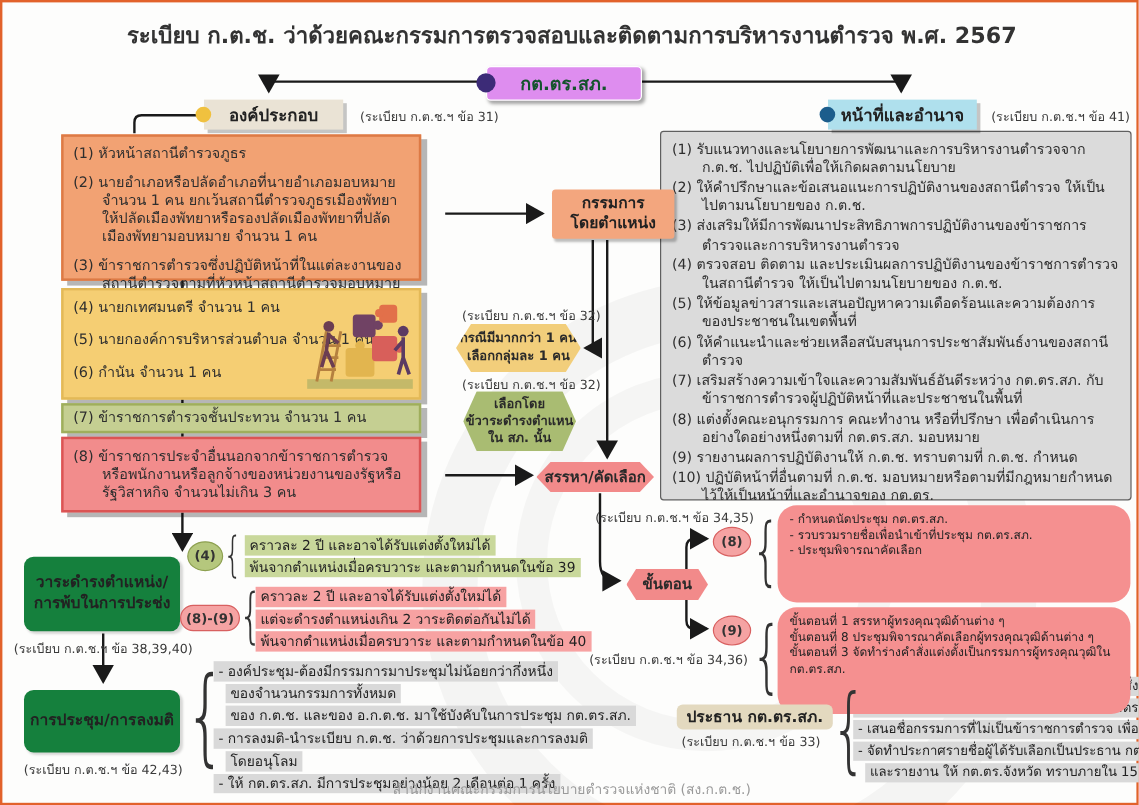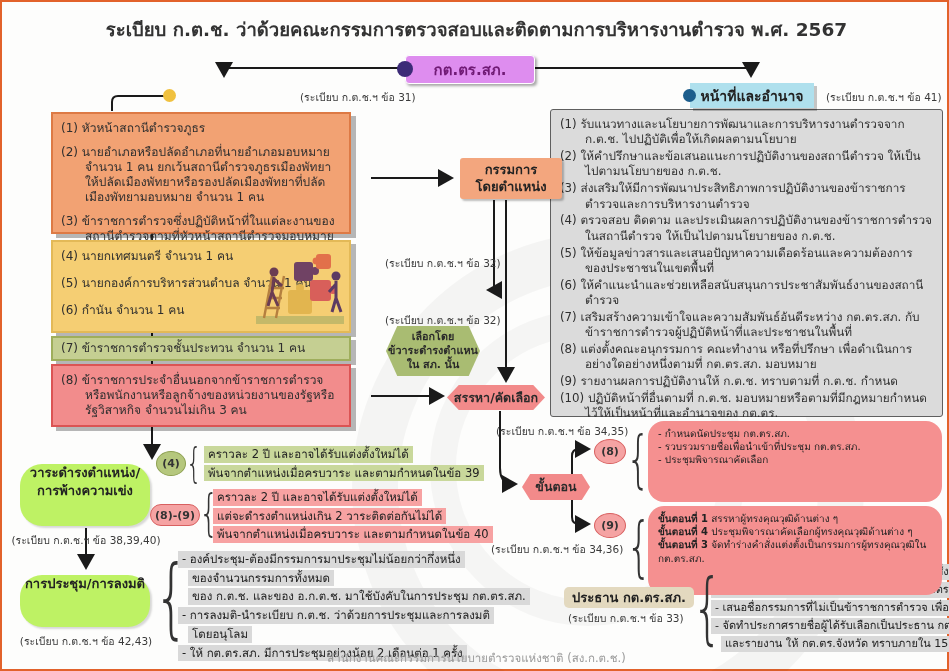--- a/index.html
+++ b/index.html
@@ -7,21 +7,21 @@
        font-family:"DejaVu Sans","Liberation Sans",sans-serif;color:#2e2e2e;}
   .canvas{position:absolute;inset:0;width:949px;height:671px;border:2px solid #e2622b;box-sizing:border-box;background:#fdfdfc;}
   .abs{position:absolute;}
   
   .wm1{left:350px;top:230px;width:420px;height:420px;border:46px solid rgba(0,0,0,.035);border-radius:50%;}
   .wm2{left:428px;top:308px;width:264px;height:264px;border:26px solid rgba(0,0,0,.03);border-radius:50%;}
   .title{top:13px;left:0;width:949px;text-align:center;font-size:18.5px;font-weight:bold;color:#333;}
   
   .center-node{left:403px;top:53px;width:128px;height:27px;background:#de8def;border:1px solid #fff;
     box-shadow:2px 2px 3px rgba(0,0,0,.35);border-radius:4px;display:flex;align-items:center;justify-content:center;
-    font-weight:bold;font-size:15px;color:#701a75;z-index:3;}
+    font-weight:bold;font-size:15px;color:#14532d;z-index:3;}
   .dot{border-radius:50%;z-index:4;}
   .dot-purple{left:395px;top:59px;width:16px;height:16px;background:#3c2b77;}
   .dot-yellow{left:161px;top:87px;width:13px;height:13px;background:#f0c13f;}
   .dot-blue{left:681px;top:87px;width:13px;height:13px;background:#1c5d8c;}
   .chip{height:25px;display:flex;align-items:center;justify-content:center;font-weight:bold;font-size:14px;
     box-shadow:3px 3px 0 rgba(0,0,0,.22);z-index:3;color:#222;}
   .chip-left{left:168px;top:81px;width:116px;background:#eae3d5;}
   .chip-right{left:688px;top:81px;width:124px;background:#afe0ed;}
   .ref{font-size:10.5px;color:#3a3a3a;white-space:nowrap;z-index:3;}
   
@@ -57,33 +57,33 @@
   .badge-9{left:592px;top:511px;width:30px;height:23px;background:#f5a3a3;border:1.5px solid #d86060;border-radius:50%;}
   
   .brace{font-weight:200;color:#333;transform:scaleX(.62);transform-origin:left center;line-height:1;z-index:2;}
   
   .noteline{display:block;width:fit-content;padding:1px 4px;margin-bottom:2px;font-size:11.5px;line-height:1.28;white-space:nowrap;color:#222;}
   .hl-green{background:#c9d89b;}
   .hl-red{background:#f7a2a2;}
   .hl-gray{background:#d9d9d9;}
   .indent{margin-left:10px;}
   
-  .tanbox{background:#bef264;border-radius:22px;display:flex;flex-direction:column;align-items:center;justify-content:flex-start;
+  .tanbox{background:#15803d;border-radius:8px;display:flex;flex-direction:column;align-items:center;justify-content:center;
     font-weight:bold;font-size:13px;line-height:1.35;z-index:3;color:#222;box-shadow:2px 2px 2px rgba(0,0,0,.15);}
   .tenure-box{left:18px;top:462px;width:130px;height:62px;}
   .meeting-box{left:18px;top:573px;width:130px;height:52px;}
   
   .pinkbox{background:#f59090;border-radius:16px;box-sizing:border-box;padding:6px 10px;font-size:10px;line-height:1.32;z-index:2;color:#222;}
   .box8{left:646px;top:419px;width:294px;height:81px;}
   .box9{left:646px;top:504px;width:294px;height:89px;}
   .chair-title{left:562px;top:585px;width:130px;height:21px;background:#e3d9bf;border-radius:5px;display:flex;
     align-items:center;justify-content:center;font-weight:bold;font-size:13px;z-index:3;color:#222;}
   .footer{top:647px;left:0;width:949px;text-align:center;font-size:11.5px;color:#9a9a9a;}
   svg.wires{position:absolute;left:0;top:0;z-index:1;pointer-events:none;}
-  .bold{font-weight:bold;margin-top:28px;}
+  .bold{font-weight:normal;margin-top:28px;}
 </style>
 </head>
 <body>
 
 <div class="canvas">
 
   <div class="abs wm1"></div>
   <div class="abs wm2"></div>
 
   <svg class="wires" width="949" height="671">
@@ -110,20 +110,21 @@
       <path d="M 150 359 V 362"></path>
     </g>
   </svg>
 
   <div class="abs title">ระเบียบ ก.ต.ช. ว่าด้วยคณะกรรมการตรวจสอบและติดตามการบริหารงานตำรวจ พ.ศ. 2567</div>
 
   <div class="abs dot dot-purple"></div>
   <div class="abs center-node">กต.ตร.สภ.</div>
 
   <div class="abs dot dot-yellow"></div>
+  <div class="abs chip chip-left">องค์ประกอบ</div>
   <div class="abs ref" style="left:298px;top:87px;">(ระเบียบ ก.ต.ช.ฯ ข้อ 31)</div>
 
   <div class="abs dot dot-blue"></div>
   <div class="abs chip chip-right">หน้าที่และอำนาจ</div>
   <div class="abs ref" style="left:824px;top:87px;">(ระเบียบ ก.ต.ช.ฯ ข้อ 41)</div>
 
   <div class="abs lbox box-officio">
     <div class="item">(1) หัวหน้าสถานีตำรวจภูธร</div>
     <div class="item">(2) นายอำเภอหรือปลัดอำเภอที่นายอำเภอมอบหมาย จำนวน 1 คน ยกเว้นสถานีตำรวจภูธรเมืองพัทยา ให้ปลัดเมืองพัทยาหรือรองปลัดเมืองพัทยาที่ปลัดเมืองพัทยามอบหมาย จำนวน 1 คน</div>
     <div class="item">(3) ข้าราชการตำรวจซึ่งปฏิบัติหน้าที่ในแต่ละงานของสถานีตำรวจตามที่หัวหน้าสถานีตำรวจมอบหมาย จำนวนไม่เกิน 4 คน</div>
@@ -158,20 +159,24 @@
   <div class="abs lbox box-others">
     <div class="item">(8) ข้าราชการประจำอื่นนอกจากข้าราชการตำรวจ หรือพนักงานหรือลูกจ้างของหน่วยงานของรัฐหรือรัฐวิสาหกิจ จำนวนไม่เกิน 3 คน</div>
   </div>
 
   <div class="abs node-bypos">
     <span>กรรมการ</span>
     <span>โดยตำแหน่ง</span>
   </div>
 
   <div class="abs ref" style="left:383px;top:253px;">(ระเบียบ ก.ต.ช.ฯ ข้อ 32)</div>
+  <div class="abs hexa dia1">
+    <span>กรณีมีมากกว่า 1 คน</span>
+    <span>เลือกกลุ่มละ 1 คน</span>
+  </div>
 
   <div class="abs ref" style="left:383px;top:310px;">(ระเบียบ ก.ต.ช.ฯ ข้อ 32)</div>
   <div class="abs hexa dia2">
     <span>เลือกโดย</span>
     <span>ข้วาระดำรงตำแหน</span>
     <span>ใน สภ. นั้น</span>
   </div>
 
   <div class="abs hexa hex-recruit">สรรหา/คัดเลือก</div>
   <div class="abs hexa hex-steps">ขั้นตอน</div>
@@ -184,21 +189,21 @@
     <div class="item">(5) ให้ข้อมูลข่าวสารและเสนอปัญหาความเดือดร้อนและความต้องการของประชาชนในเขตพื้นที่</div>
     <div class="item">(6) ให้คำแนะนำและช่วยเหลือสนับสนุนการประชาสัมพันธ์งานของสถานีตำรวจ</div>
     <div class="item">(7) เสริมสร้างความเข้าใจและความสัมพันธ์อันดีระหว่าง กต.ตร.สภ. กับข้าราชการตำรวจผู้ปฏิบัติหน้าที่และประชาชนในพื้นที่</div>
     <div class="item">(8) แต่งตั้งคณะอนุกรรมการ คณะทำงาน หรือที่ปรึกษา เพื่อดำเนินการอย่างใดอย่างหนึ่งตามที่ กต.ตร.สภ. มอบหมาย</div>
     <div class="item">(9) รายงานผลการปฏิบัติงานให้ ก.ต.ช. ทราบตามที่ ก.ต.ช. กำหนด</div>
     <div class="item">(10) ปฏิบัติหน้าที่อื่นตามที่ ก.ต.ช. มอบหมายหรือตามที่มีกฎหมายกำหนดไว้ให้เป็นหน้าที่และอำนาจของ กต.ตร.</div>
   </div>
 
   <div class="abs tanbox tenure-box">
     <span>วาระดำรงตำแหน่ง/</span>
-    <span>การพ้างความเข่ง</span>
+    <span>การพ้บในการประช่ง</span>
   </div>
   <div class="abs ref" style="left:8px;top:530px;width:152px;text-align:center;">(ระเบียบ ก.ต.ช.ฯ ข้อ 38,39,40)</div>
 
   <div class="abs badge badge-4">(4)</div>
   <div class="abs brace" style="left:184px;top:441px;font-size:40px;">{</div>
   <div class="abs" style="left:202px;top:444px;">
     <span class="noteline hl-green">คราวละ 2 ปี และอาจได้รับแต่งตั้งใหม่ได้</span>
     <span class="noteline hl-green">พ้นจากตำแหน่งเมื่อครบวาระ และตามกำหนดในข้อ 39</span>
   </div>
 
@@ -231,21 +236,21 @@
     <div>- กำหนดนัดประชุม กต.ตร.สภ.</div>
     <div>- รวบรวมรายชื่อเพื่อนำเข้าที่ประชุม กต.ตร.สภ.</div>
     <div>- ประชุมพิจารณาคัดเลือก</div>
   </div>
 
   <div class="abs badge badge-9">(9)</div>
   <div class="abs ref" style="left:489px;top:539px;">(ระเบียบ ก.ต.ช.ฯ ข้อ 34,36)</div>
   <div class="abs brace" style="left:624px;top:512px;font-size:66px;">{</div>
   <div class="abs pinkbox box9">
     <div><span class="bold">ขั้นตอนที่ 1</span><span> สรรหาผู้ทรงคุณวุฒิด้านต่าง ๆ</span></div>
-    <div><span class="bold">ขั้นตอนที่ 4</span><span> ประชุมพิจารณาคัดเลือกผู้ทรงคุณวุฒิด้านต่าง ๆ</span></div>
+    <div><span class="bold">ขั้นตอนที่ 8</span><span> ประชุมพิจารณาคัดเลือกผู้ทรงคุณวุฒิด้านต่าง ๆ</span></div>
     <div><span class="bold">ขั้นตอนที่ 3</span><span> จัดทำร่างคำสั่งแต่งตั้งเป็นกรรมการผู้ทรงคุณวุฒิใน กต.ตร.สภ.</span></div>
   </div>
 
   <div class="abs chair-title">ประธาน กต.ตร.สภ.</div>
   <div class="abs ref" style="left:566px;top:608px;">(ระเบียบ ก.ต.ช.ฯ ข้อ 33)</div>
   <div class="abs brace" style="left:690px;top:567px;font-size:78px;">{</div>
   <div class="abs" style="left:709px;top:562px;">
     <span class="noteline hl-gray" style="font-size:11px;">- กำหนดนัดประชุม กต.ตร.สภ. ครั้งแรก เมื่อคำสั่งแต่งตั้งมีผล</span>
     <span class="noteline hl-gray" style="font-size:11px;">- หัวหน้าสถานีตำรวจทำหน้าที่เป็นประธาน กต.ตร.สภ. ชั่วคราว</span>
     <span class="noteline hl-gray" style="font-size:11px;">- เสนอชื่อกรรมการที่ไม่เป็นข้าราชการตำรวจ เพื่อเลือกโดยวิธีลับ</span>

